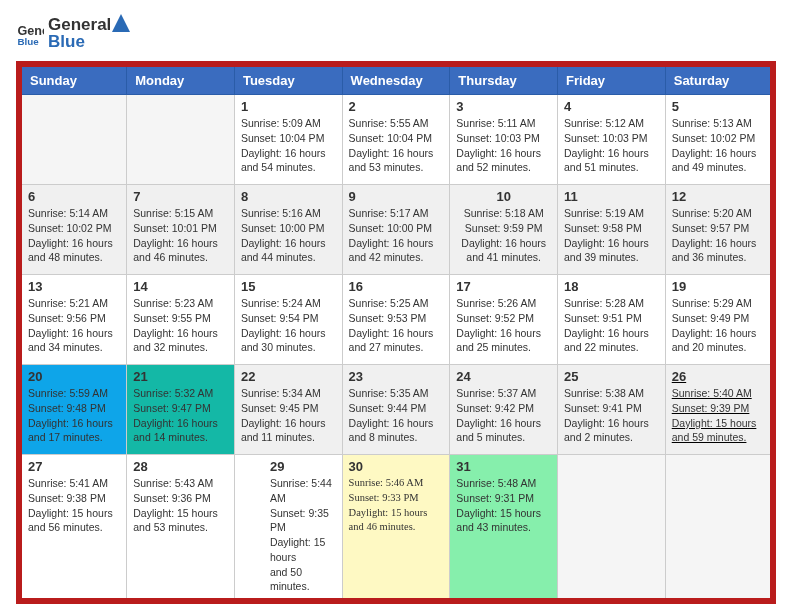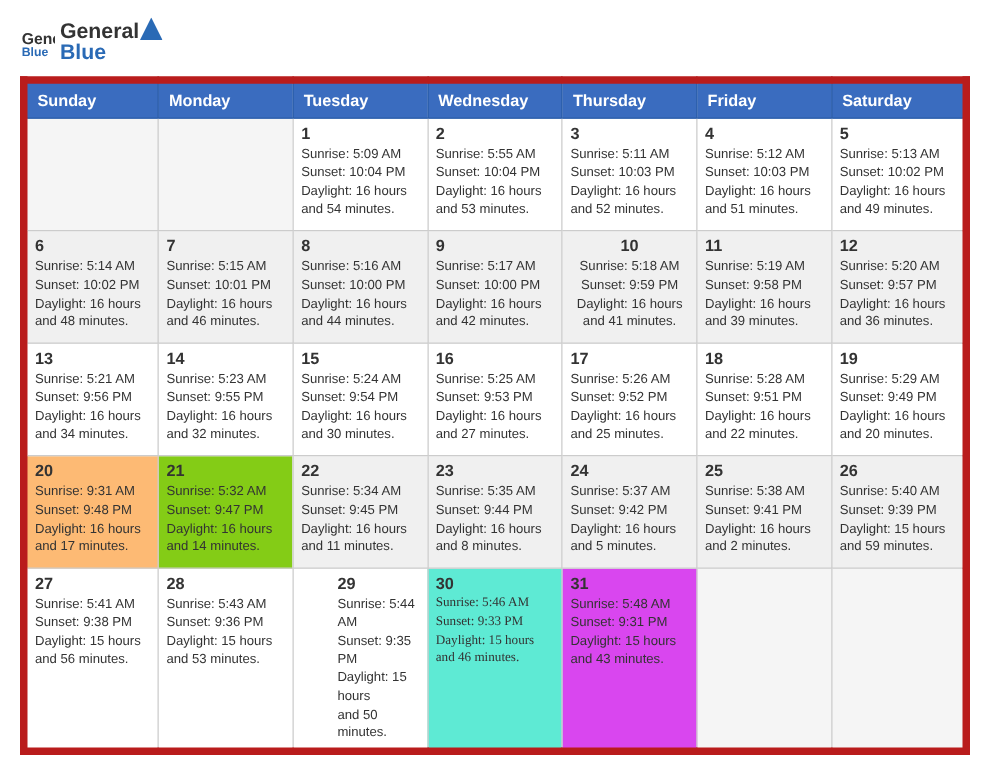--- a/index.html
+++ b/index.html
@@ -258,28 +258,28 @@
         </td>
         <td style="background: rgb(255, 255, 255);">
           <span class="day-number">19</span>
           <div class="day-info" style="white-space: pre-line;">Sunrise: 5:29 AM
 Sunset: 9:49 PM
 Daylight: 16 hours
 and 20 minutes.</div>
         </td>
       </tr>
       <tr>
-        <td style="background: #fdba74;">
+        <td style="background: #0ea5e9;">
           <span class="day-number">20</span>
-          <div class="day-info" style="white-space: pre-line;">Sunrise: 9:31 AM
+          <div class="day-info" style="white-space: pre-line;">Sunrise: 5:59 AM
 Sunset: 9:48 PM
 Daylight: 16 hours
 and 17 minutes.</div>
         </td>
-        <td style="background: #84cc16;">
+        <td style="background: #14b8a6;">
           <span class="day-number">21</span>
           <div class="day-info" style="white-space: pre-line;">Sunrise: 5:32 AM
 Sunset: 9:47 PM
 Daylight: 16 hours
 and 14 minutes.</div>
         </td>
         <td style="background: rgb(240, 240, 240);">
           <span class="day-number">22</span>
           <div class="day-info" style="white-space: pre-line;">Sunrise: 5:34 AM
 Sunset: 9:45 PM
@@ -300,21 +300,21 @@
 Daylight: 16 hours
 and 5 minutes.</div>
         </td>
         <td style="background: rgb(240, 240, 240);">
           <span class="day-number">25</span>
           <div class="day-info" style="white-space: pre-line;">Sunrise: 5:38 AM
 Sunset: 9:41 PM
 Daylight: 16 hours
 and 2 minutes.</div>
         </td>
-        <td style="background: rgb(240, 240, 240);">
+        <td style="background: rgb(240, 240, 240); text-decoration: underline;">
           <span class="day-number">26</span>
           <div class="day-info" style="white-space: pre-line;">Sunrise: 5:40 AM
 Sunset: 9:39 PM
 Daylight: 15 hours
 and 59 minutes.</div>
         </td>
       </tr>
       <tr>
         <td style="background: rgb(255, 255, 255);">
           <span class="day-number">27</span>
@@ -330,28 +330,28 @@
 Daylight: 15 hours
 and 53 minutes.</div>
         </td>
         <td style="background: rgb(255, 255, 255); padding-left: 35px;">
           <span class="day-number">29</span>
           <div class="day-info" style="white-space: pre-line;">Sunrise: 5:44 AM
 Sunset: 9:35 PM
 Daylight: 15 hours
 and 50 minutes.</div>
         </td>
-        <td style="background: #5eead4;">
+        <td style="background: #fef9c3;">
           <span class="day-number">30</span>
           <div class="day-info" style="white-space: pre-line; font-family: Liberation Serif, serif;">Sunrise: 5:46 AM
 Sunset: 9:33 PM
 Daylight: 15 hours
 and 46 minutes.</div>
         </td>
-        <td style="background: #d946ef;">
+        <td style="background: #86efac;">
           <span class="day-number">31</span>
           <div class="day-info" style="white-space: pre-line;">Sunrise: 5:48 AM
 Sunset: 9:31 PM
 Daylight: 15 hours
 and 43 minutes.</div>
         </td>
         <td class="empty-cell"></td>
         <td class="empty-cell"></td>
       </tr>
     </tbody>

